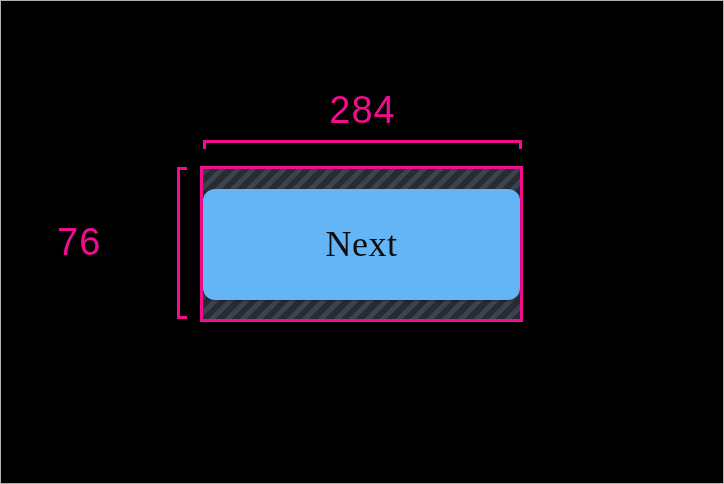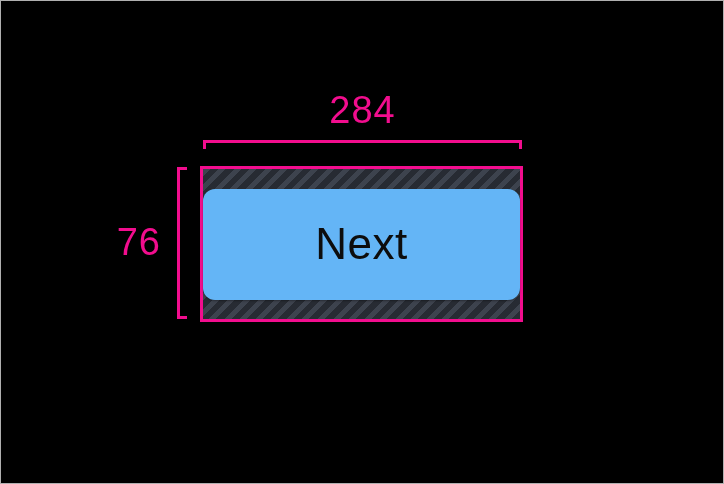--- a/index.html
+++ b/index.html
@@ -30,21 +30,20 @@
   .dim-label.width {
     left: 202px;
     top: 90px;
     width: 319px;
     text-align: center;
   }
   .dim-label.height {
     left: 56px;
     top: 222px;
     width: 104px;
-    text-align: right;
   }
 
   
   .bracket-horizontal {
     position: absolute;
     left: 202px;
     top: 139px;
     width: 319px;
     height: 9px;
     box-sizing: border-box;
@@ -86,22 +85,22 @@
     align-items: center;
   }
 
   .next-btn {
     width: 100%;
     height: 111px;
     border: none;
     border-radius: 12px;
     background: var(--button-fill, #64b5f6);
     color: var(--button-text_color, #0d0d0d);
-    font-family: Liberation Sans, sans-serif;
-    font-size: 44px;
+    font-family: Liberation Serif, serif;
+    font-size: 36px;
     font-weight: 500;
     letter-spacing: 0.5px;
     display: flex;
     align-items: center;
     justify-content: center;
     cursor: pointer;
     box-shadow: 0 1px 2px rgba(0,0,0,0.35);
     padding-left: 6px;
   }
 </style>

